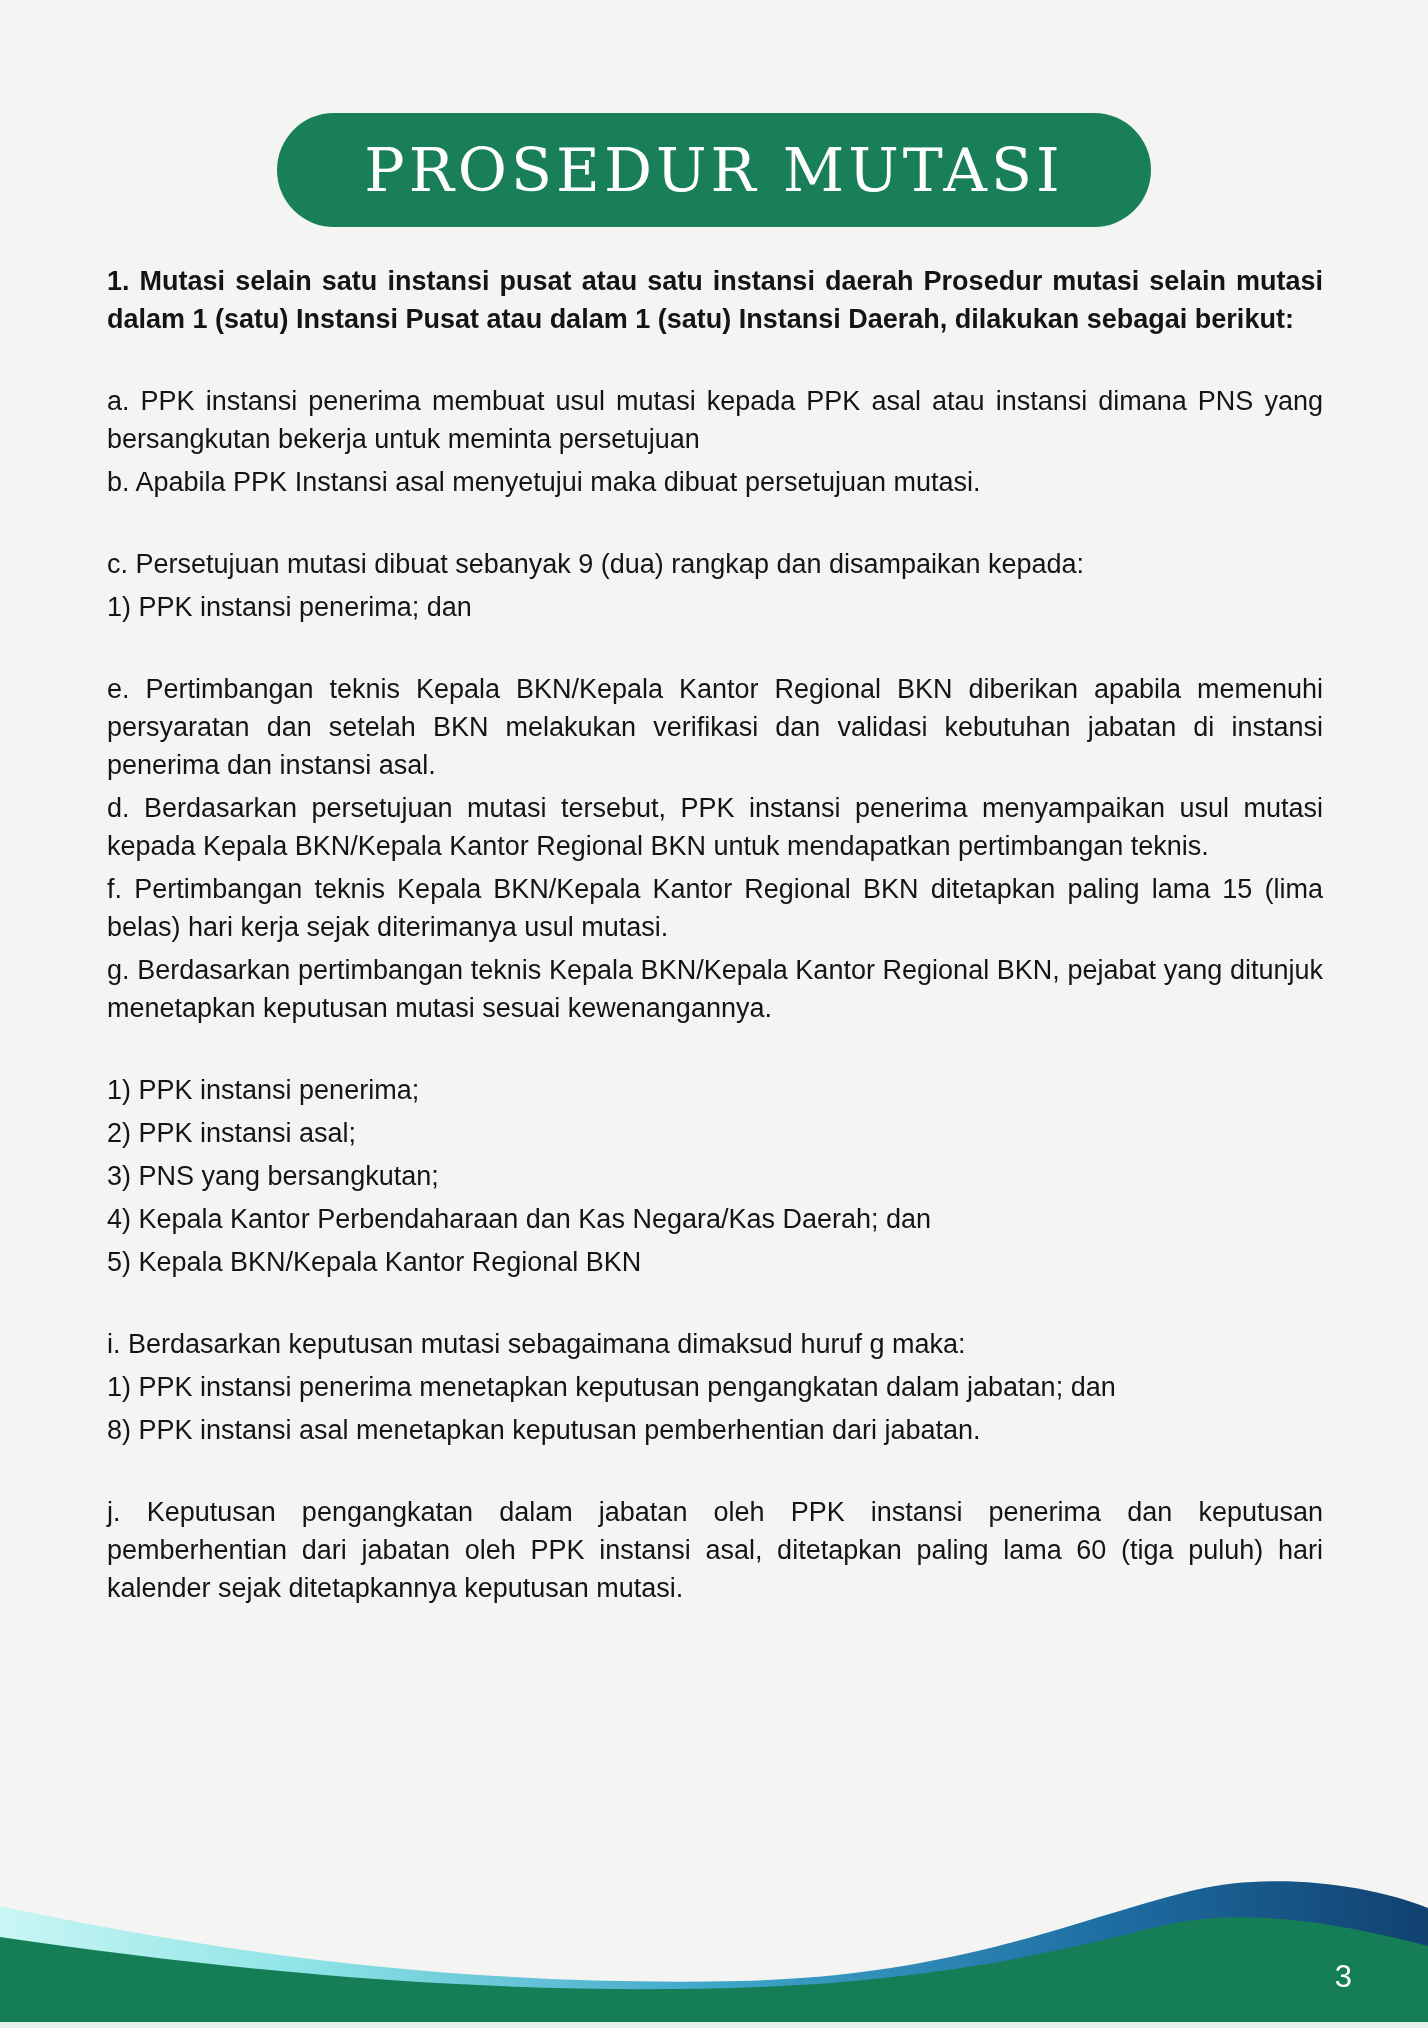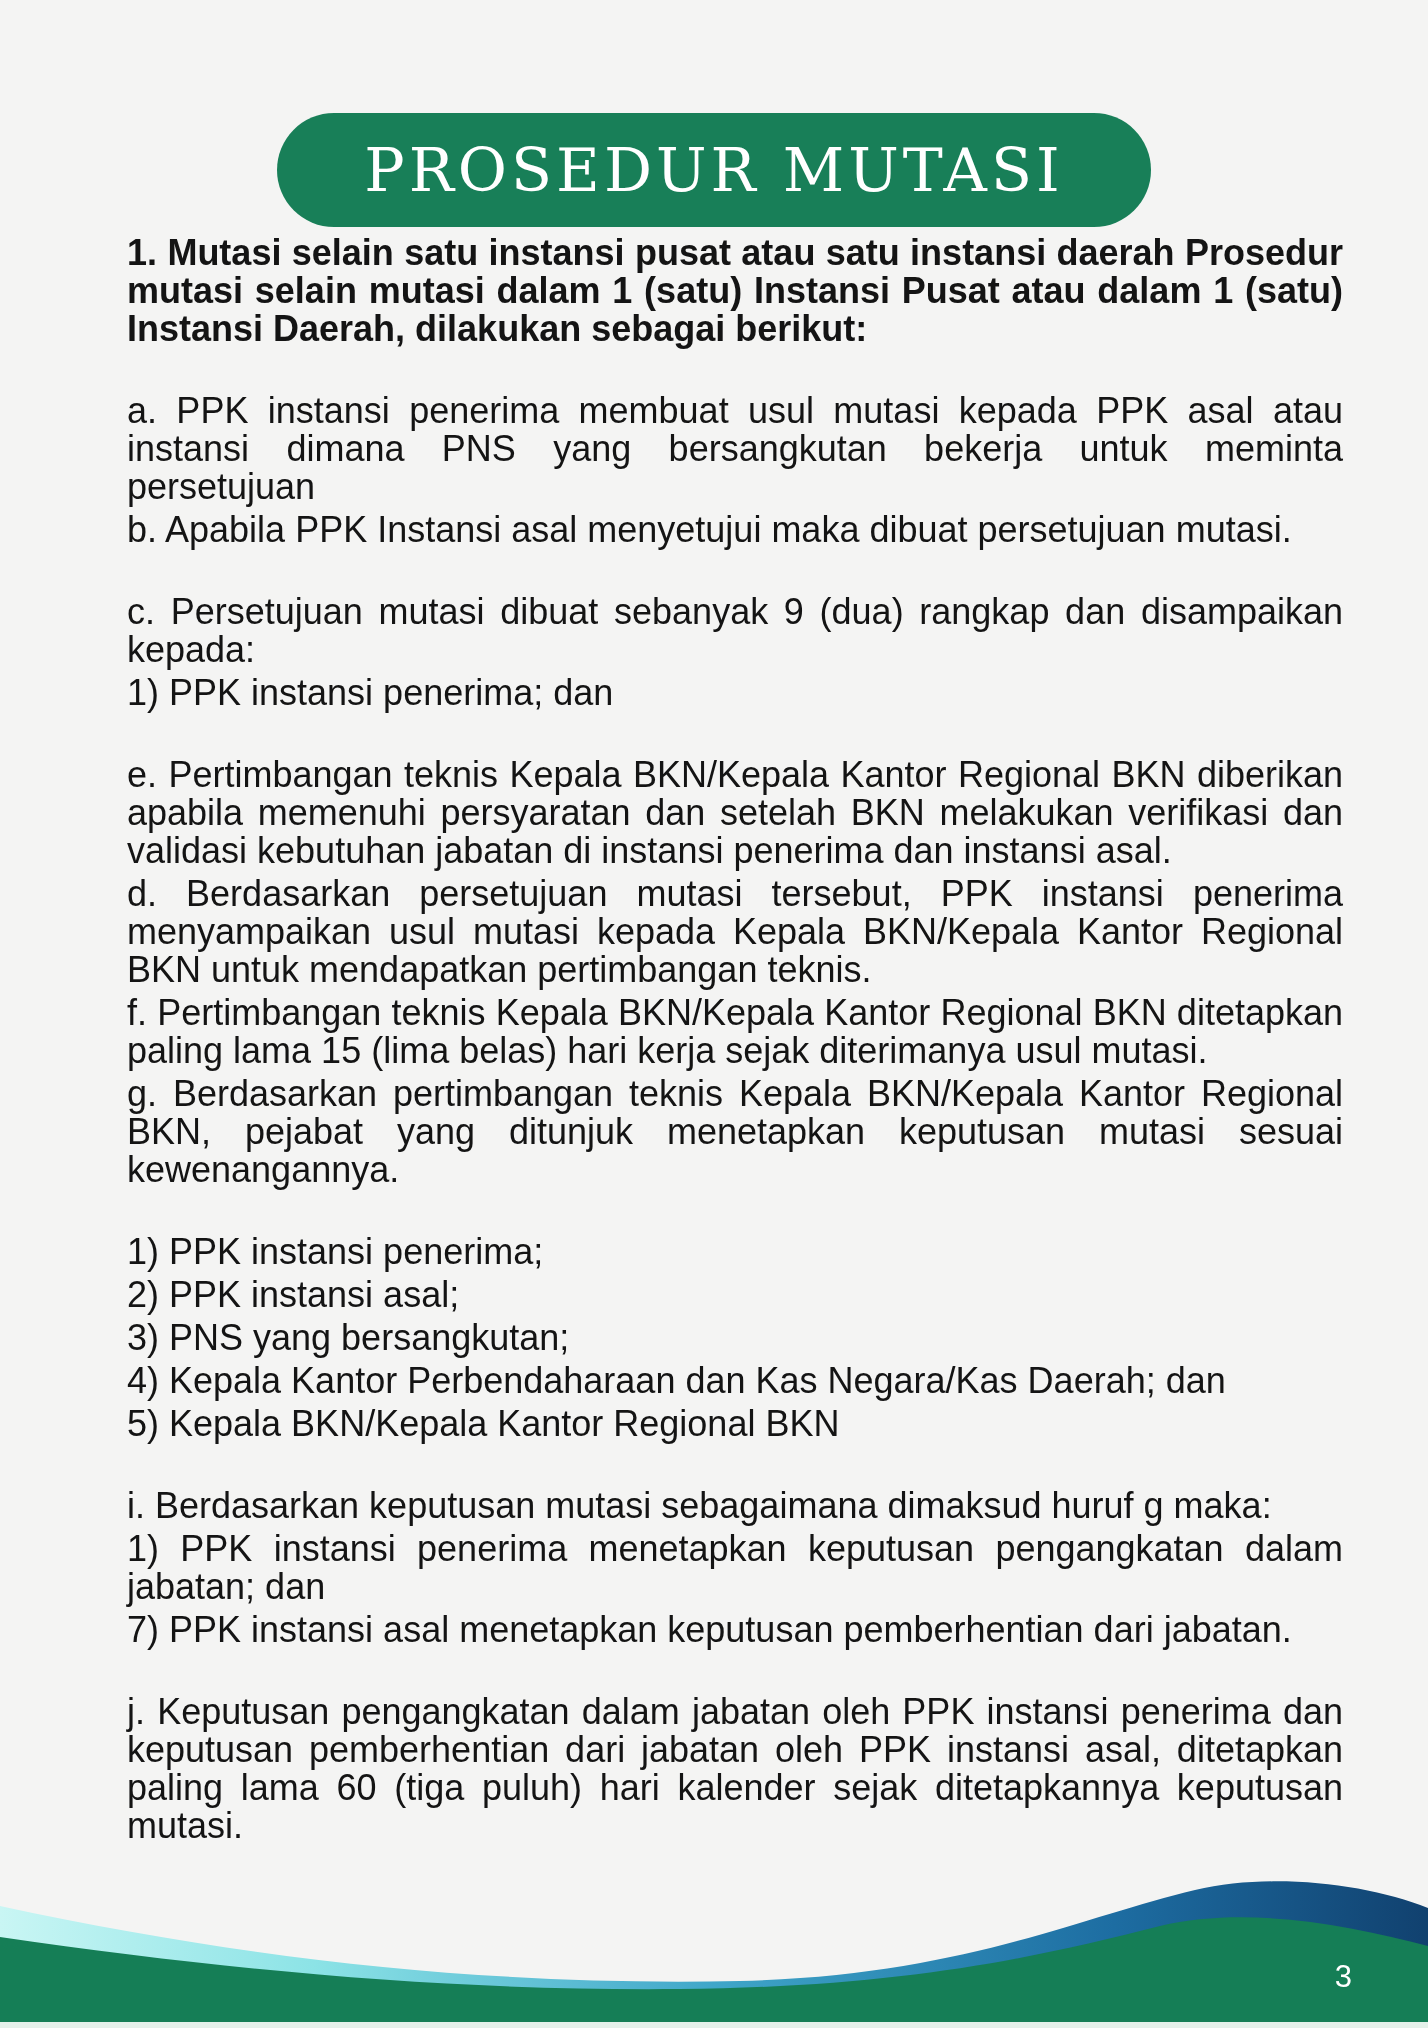--- a/index.html
+++ b/index.html
@@ -23,26 +23,25 @@
     line-height:114px;
     text-align:center;
     color:#ffffff;
     font-family:"DejaVu Serif", serif;
     font-size:60px;
     letter-spacing:4px;
     white-space:nowrap;
   }
   .content{
     position:absolute;
-    left:107px;top:234px;
+    left:107px;top:262px;
     width:1216px;
     color:#141414;
-    font-size:36px;
+    font-size:27px;
     line-height:38px;
-    margin-left:20px;
   }
   .block{margin:0 0 44px 0;}
   .block p{
     margin:0 0 5px 0;
     text-align:justify;
   }
   .block p.bold{font-weight:700;}
   .footer-wave{
     position:absolute;
     left:0;bottom:6px;
@@ -96,21 +95,21 @@
     <p>1) PPK instansi penerima;</p>
     <p>2) PPK instansi asal;</p>
     <p>3) PNS yang bersangkutan;</p>
     <p>4) Kepala Kantor Perbendaharaan dan Kas Negara/Kas Daerah; dan</p>
     <p>5) Kepala BKN/Kepala Kantor Regional BKN</p>
   </div>
 
   <div class="block">
     <p>i. Berdasarkan keputusan mutasi sebagaimana dimaksud huruf g maka:</p>
     <p>1) PPK instansi penerima menetapkan keputusan pengangkatan dalam jabatan; dan</p>
-    <p>7) PPK instansi asal menetapkan keputusan pemberhentian dari jabatan.</p>
+    <p>8) PPK instansi asal menetapkan keputusan pemberhentian dari jabatan.</p>
   </div>
 
   <div class="block">
     <p>j. Keputusan pengangkatan dalam jabatan oleh PPK instansi penerima dan keputusan pemberhentian dari jabatan oleh PPK instansi asal, ditetapkan paling lama 60 (tiga puluh) hari kalender sejak ditetapkannya keputusan mutasi.</p>
   </div>
 
 </div>
 
 <svg class="footer-wave" width="1428" height="160" viewBox="0 0 1428 160">
   <defs>

